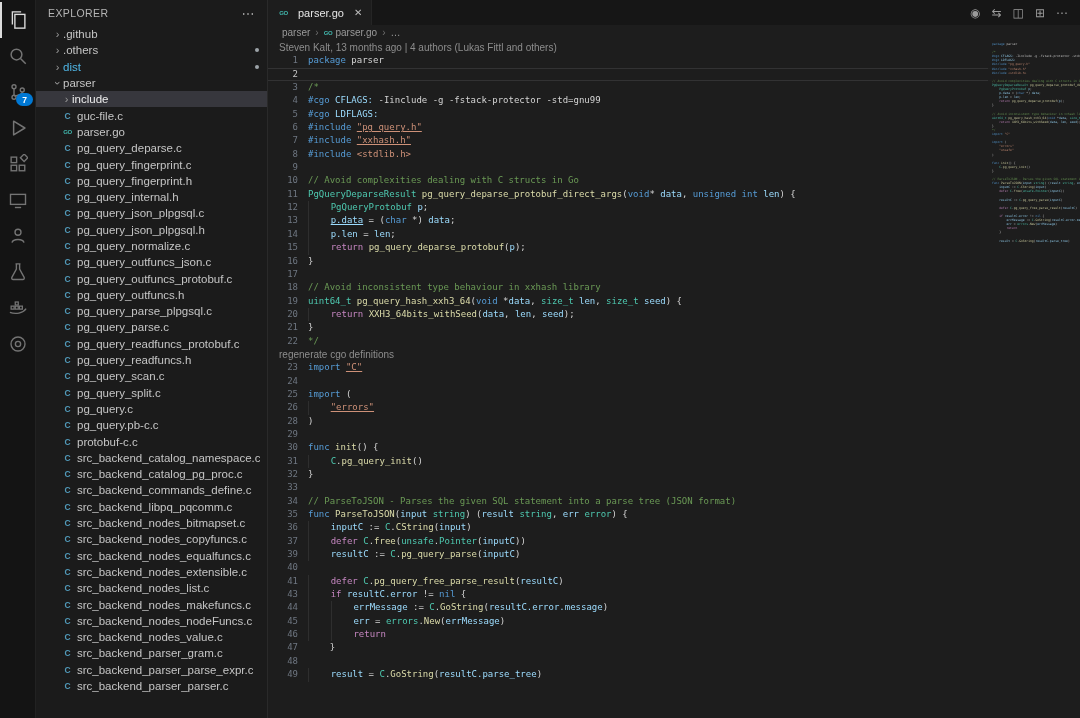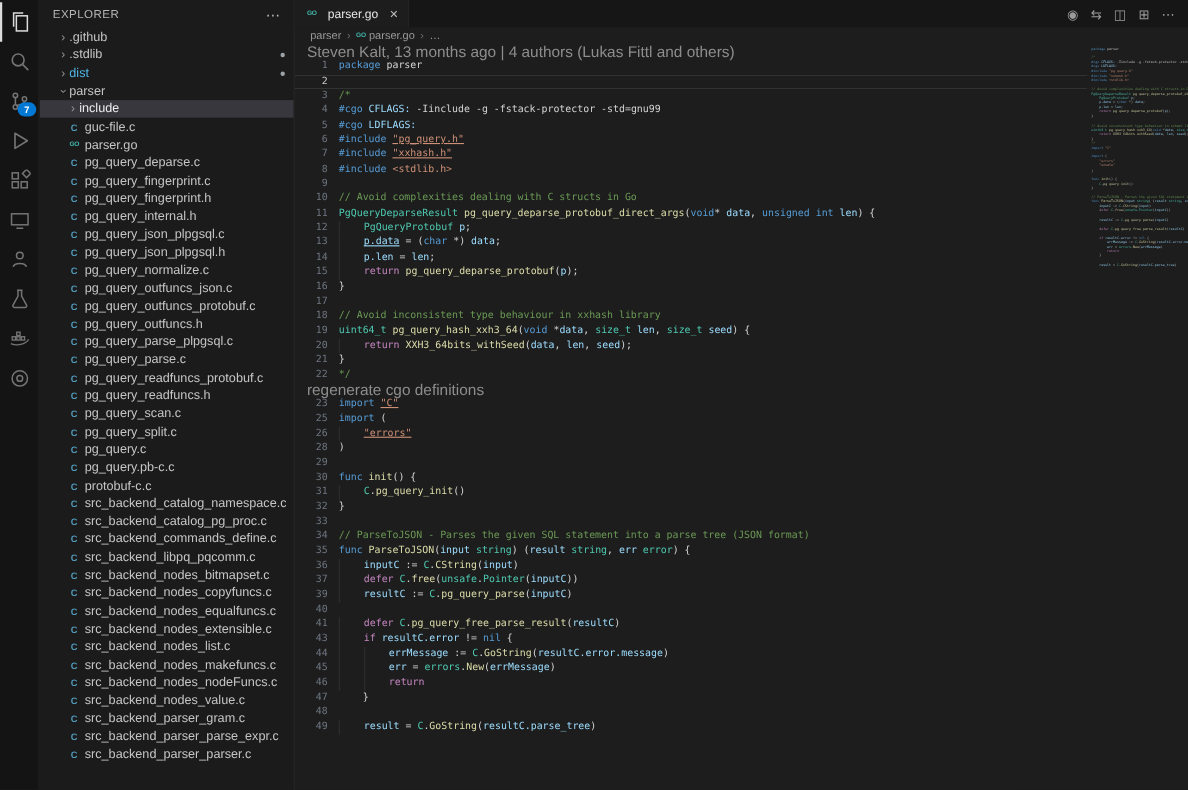--- a/index.html
+++ b/index.html
@@ -53,21 +53,21 @@
   .code{position:absolute;top:0;left:0;right:88px;bottom:0;overflow:hidden;
         font-family:"DejaVu Sans Mono",monospace;font-size:9px;padding-top:1px}
   .code-line{display:flex;height:13.35px;line-height:13.35px;cursor:text}
   .code-line.cur{box-shadow:inset 0 1px 0 #323233,inset 0 -1px 0 #323233}
   .ln{width:30px;flex:none;text-align:right;color:#6e7681}
   .cur .ln{color:#c6c6c6}
   .lc{margin-left:10px;white-space:pre}
   .ig{display:inline-block;height:13.35px;vertical-align:top;border-left:1px solid #2e2e2e}
   .u{text-decoration:underline;text-underline-offset:1px}
   .blame{color:#6a6a6a;font-style:italic;margin-left:26px;font-size:8.5px}
-  .lens-row{height:13.35px;line-height:13.35px;padding-left:11px;color:#8d8d8d;font-size:14px;
+  .lens-row{height:13.35px;line-height:13.35px;padding-left:11px;color:#8d8d8d;font-size:10px;
             font-family:"Liberation Sans",sans-serif}
   .lens-row.link{cursor:pointer}
   .minimap{position:absolute;top:0;right:0;bottom:0;width:88px;overflow:hidden;padding:2px 0 0 4px;
            background:#1d1d1d;opacity:.85;cursor:pointer}
   .mm-line{height:4.1px;line-height:4.1px;font-size:3px;white-space:pre;
            font-family:"DejaVu Sans Mono",monospace}
 </style>
 </head>
 <body>
 
@@ -167,21 +167,21 @@
       <span>EXPLORER</span>
       <span class="sb-more">⋯</span>
     </div>
     <div class="tree">
         <div class="trow" style="padding-left: 16px;">
           <span class="chev">›</span>
           <span class="tlabel">.github</span>
         </div>
         <div class="trow" style="padding-left: 16px;">
           <span class="chev">›</span>
-          <span class="tlabel">.stdlib</span>
+          <span class="tlabel">.others</span>
           <span class="dot" style="background: rgb(156, 163, 168);"></span>
         </div>
         <div class="trow" style="padding-left: 16px;">
           <span class="chev">›</span>
           <span class="tlabel" style="color: rgb(79, 182, 230);">dist</span>
           <span class="dot" style="background: rgb(156, 163, 168);"></span>
         </div>
         <div class="trow" style="padding-left: 16px;">
           <span class="chev exp">›</span>
           <span class="tlabel">parser</span>
@@ -453,20 +453,24 @@
             <span class="lc"><span class="tok" style="color: rgb(212, 212, 212);">}</span></span>
           </div>
           <div class="code-line">
             <span class="ln">22</span>
             <span class="lc"><span class="tok" style="color: rgb(106, 153, 85);">*/</span></span>
           </div>
           <div class="lens-row link">regenerate cgo definitions</div>
           <div class="code-line">
             <span class="ln">23</span>
             <span class="lc"><span class="tok" style="color: rgb(86, 156, 214);">import</span><span class="tok" style="color: rgb(212, 212, 212);"> </span><span class="tok u" style="color: rgb(206, 145, 120);">"C"</span></span>
+          </div>
+          <div class="code-line">
+            <span class="ln">24</span>
+            <span class="lc"></span>
           </div>
           <div class="code-line">
             <span class="ln">25</span>
             <span class="lc"><span class="tok" style="color: rgb(86, 156, 214);">import</span><span class="tok" style="color: rgb(212, 212, 212);"> (</span></span>
           </div>
           <div class="code-line">
             <span class="ln">26</span>
             <span class="lc"><span class="ig">    </span><span class="tok u" style="color: rgb(206, 145, 120);">"errors"</span></span>
           </div>
           <div class="code-line">

